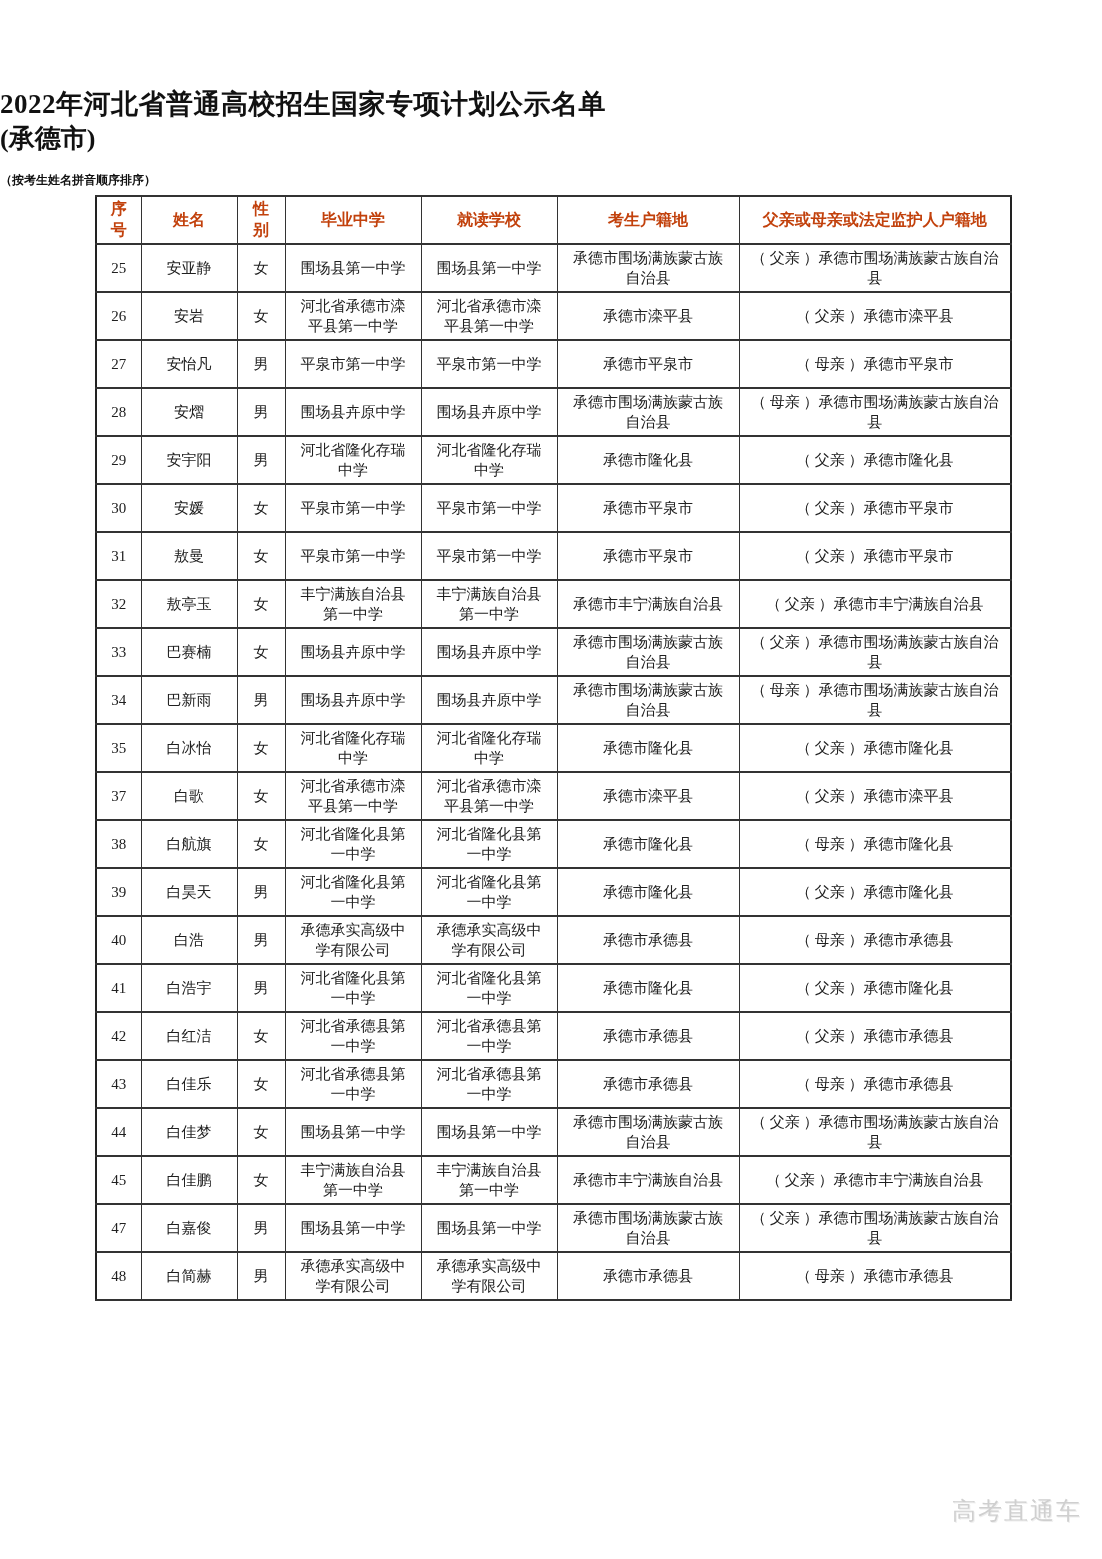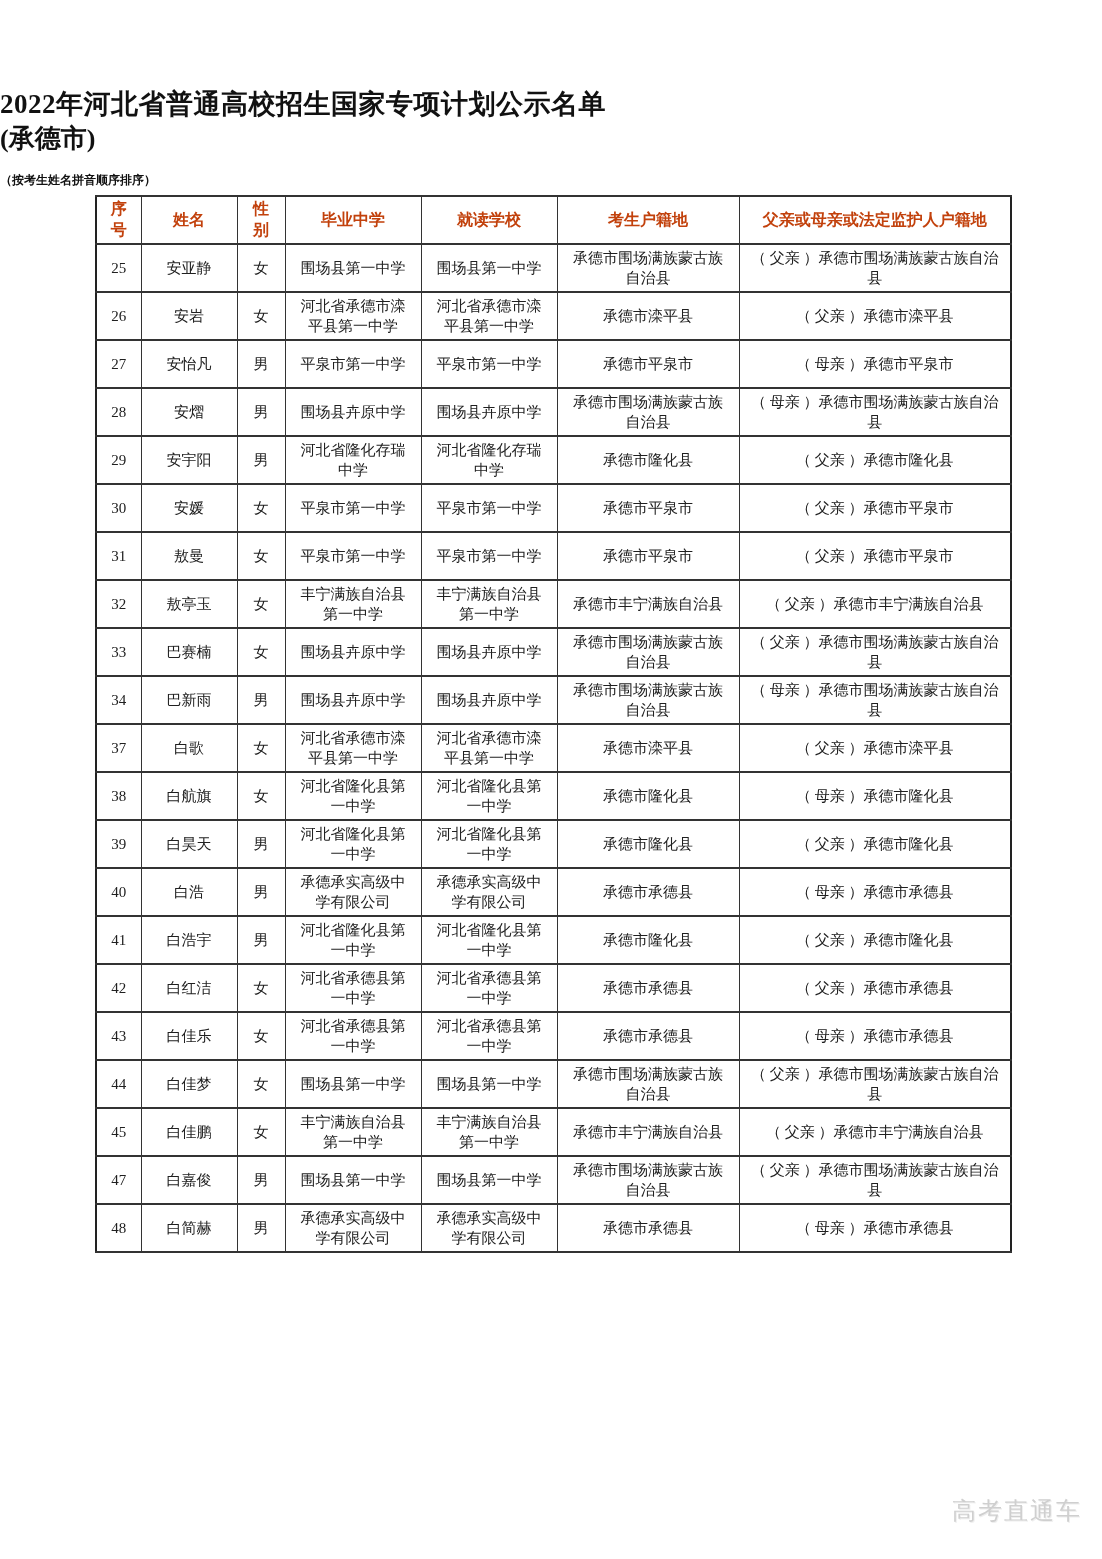--- a/index.html
+++ b/index.html
@@ -211,20 +211,29 @@
       <tr>
         <td>34</td>
         <td>巴新雨</td>
         <td>男</td>
         <td>围场县卉原中学</td>
         <td>围场县卉原中学</td>
         <td>承德市围场满族蒙古族自治县</td>
         <td>（ 母亲 ）承德市围场满族蒙古族自治县</td>
       </tr>
       <tr>
+        <td>35</td>
+        <td>白冰怡</td>
+        <td>女</td>
+        <td>河北省隆化存瑞中学</td>
+        <td>河北省隆化存瑞中学</td>
+        <td>承德市隆化县</td>
+        <td>（ 父亲 ）承德市隆化县</td>
+      </tr>
+      <tr>
         <td>37</td>
         <td>白歌</td>
         <td>女</td>
         <td>河北省承德市滦平县第一中学</td>
         <td>河北省承德市滦平县第一中学</td>
         <td>承德市滦平县</td>
         <td>（ 父亲 ）承德市滦平县</td>
       </tr>
       <tr>
         <td>38</td>

